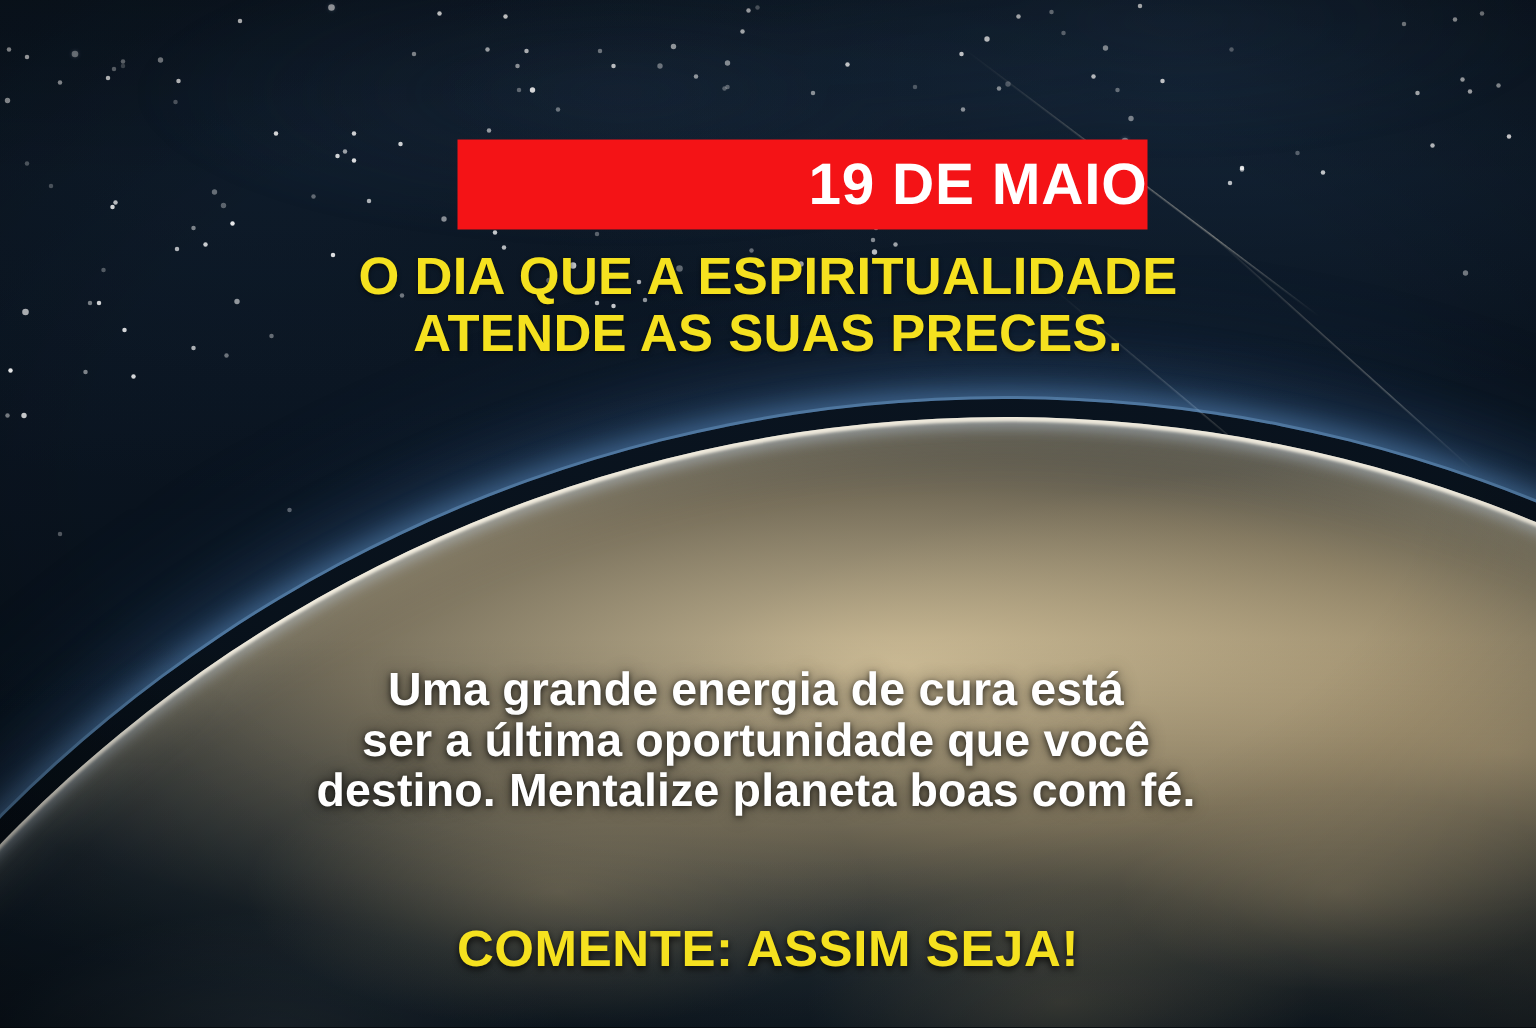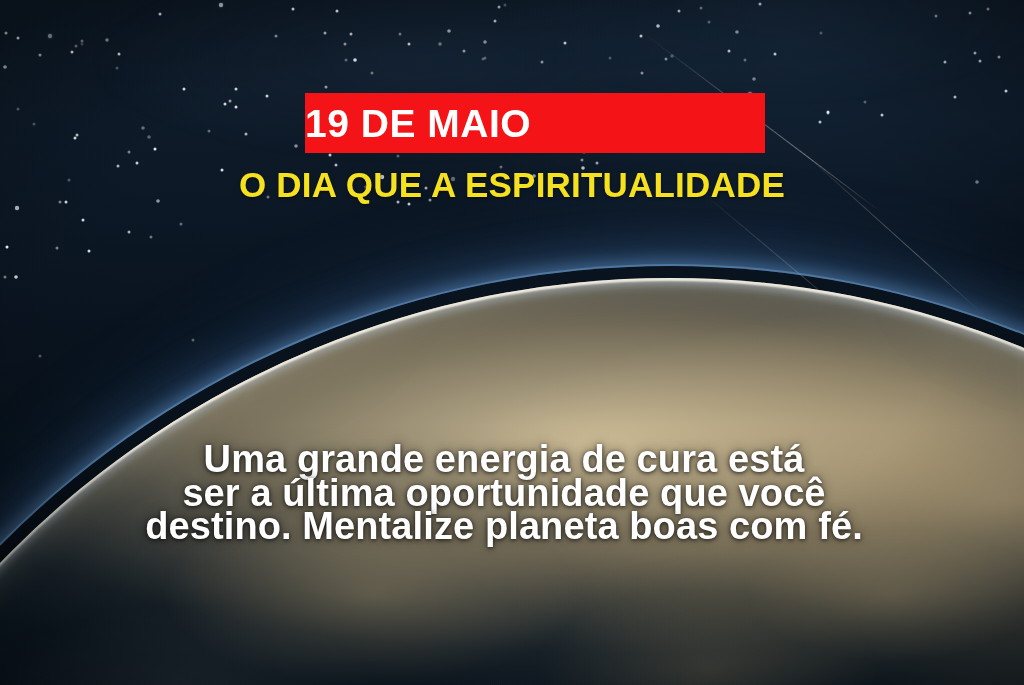--- a/index.html
+++ b/index.html
@@ -147,21 +147,21 @@
 
   .date-banner {
     position: absolute;
     left: 305px;
     top: 93px;
     width: 460px;
     height: 60px;
     background: #f41316;
     display: flex;
     align-items: center;
-    justify-content: flex-start;
+    justify-content: flex-end;
   }
   .date-banner .date-text {
     color: #ffffff;
     font-size: 39px;
     font-weight: 700;
     letter-spacing: 0.5px;
     line-height: 1;
     white-space: nowrap;
   }
 
@@ -180,21 +180,21 @@
   }
   .headline .hl-line { display: block; white-space: nowrap; }
 
   .body-text {
     position: absolute;
     left: 36px;
     right: 52px;
     top: 443px;
     text-align: center;
     color: #ffffff;
-    font-size: 38px;
+    font-size: 31px;
     font-weight: 700;
     line-height: 33.5px;
     letter-spacing: 0.1px;
     text-shadow: 0 1px 4px rgba(0,0,0,0.75), 0 0 12px rgba(0,0,0,0.45);
   }
   .body-text .bt-line { display: block; white-space: nowrap; }
 
   .cta {
     position: absolute;
     left: 0;
@@ -236,23 +236,25 @@
   <div class="vignette"></div>
 
   <div class="content">
 
     <div class="date-banner">
       <span class="date-text">19 DE MAIO</span>
     </div>
 
     <div class="headline">
       <span class="hl-line">O DIA QUE A ESPIRITUALIDADE</span>
+      <span class="hl-line">ATENDE AS SUAS PRECES.</span>
     </div>
 
     <div class="body-text">
       <span class="bt-line">Uma grande energia de cura está</span>
       <span class="bt-line">ser a última oportunidade que você</span>
       <span class="bt-line">destino. Mentalize planeta boas com fé.</span>
     </div>
 
+    <div class="cta">COMENTE: ASSIM SEJA!</div>
 
   </div>
 </div>
 
 </body></html>

